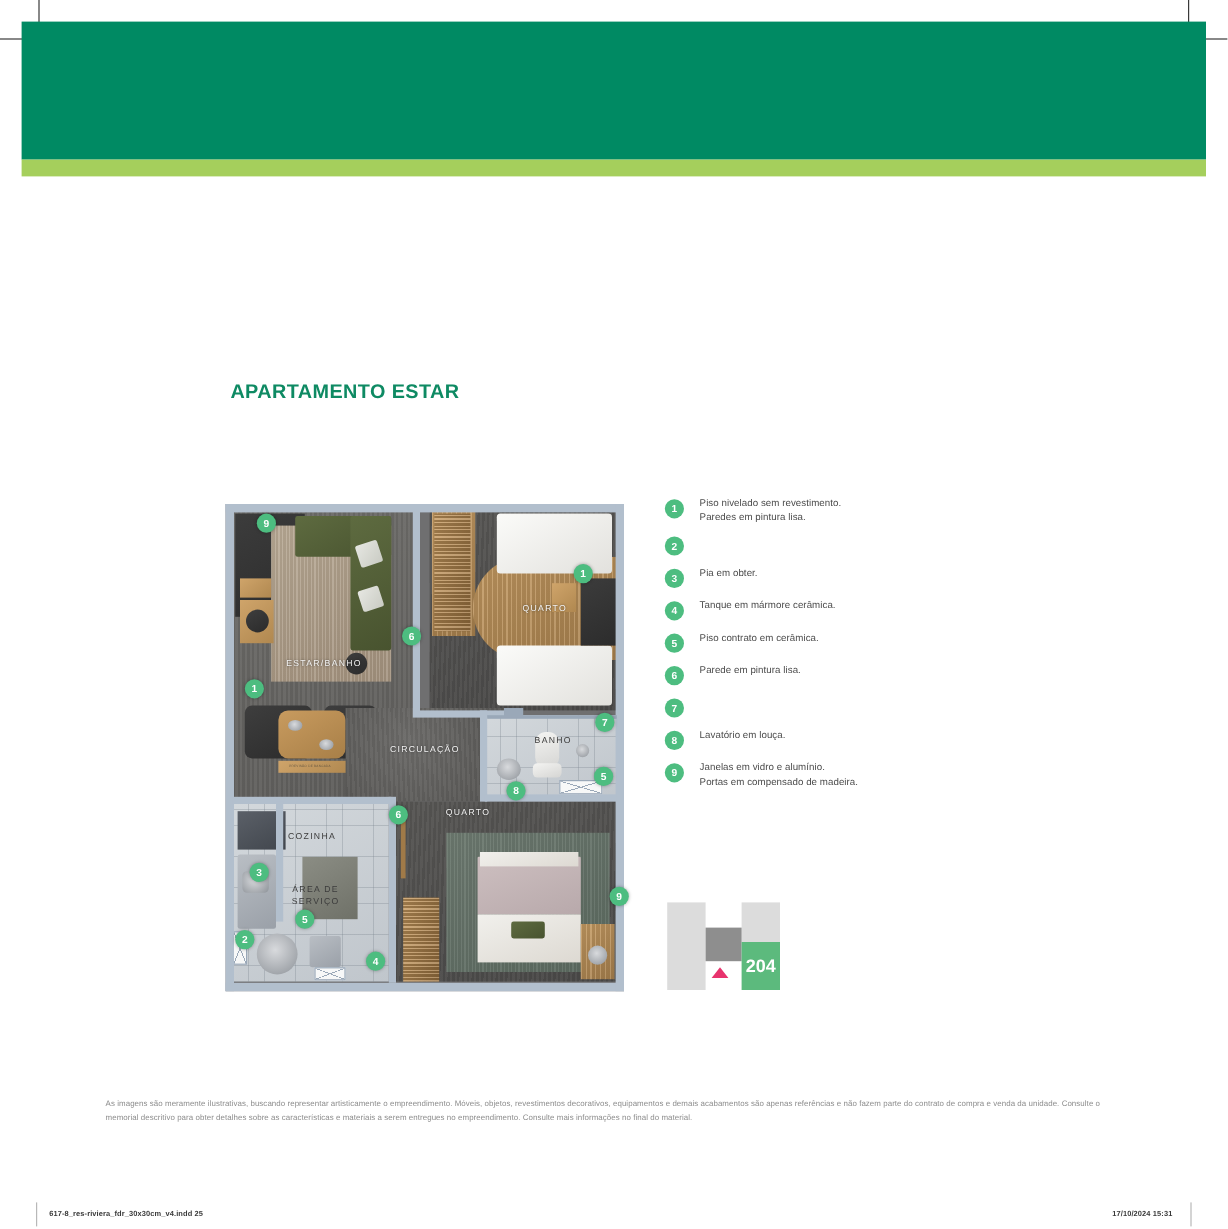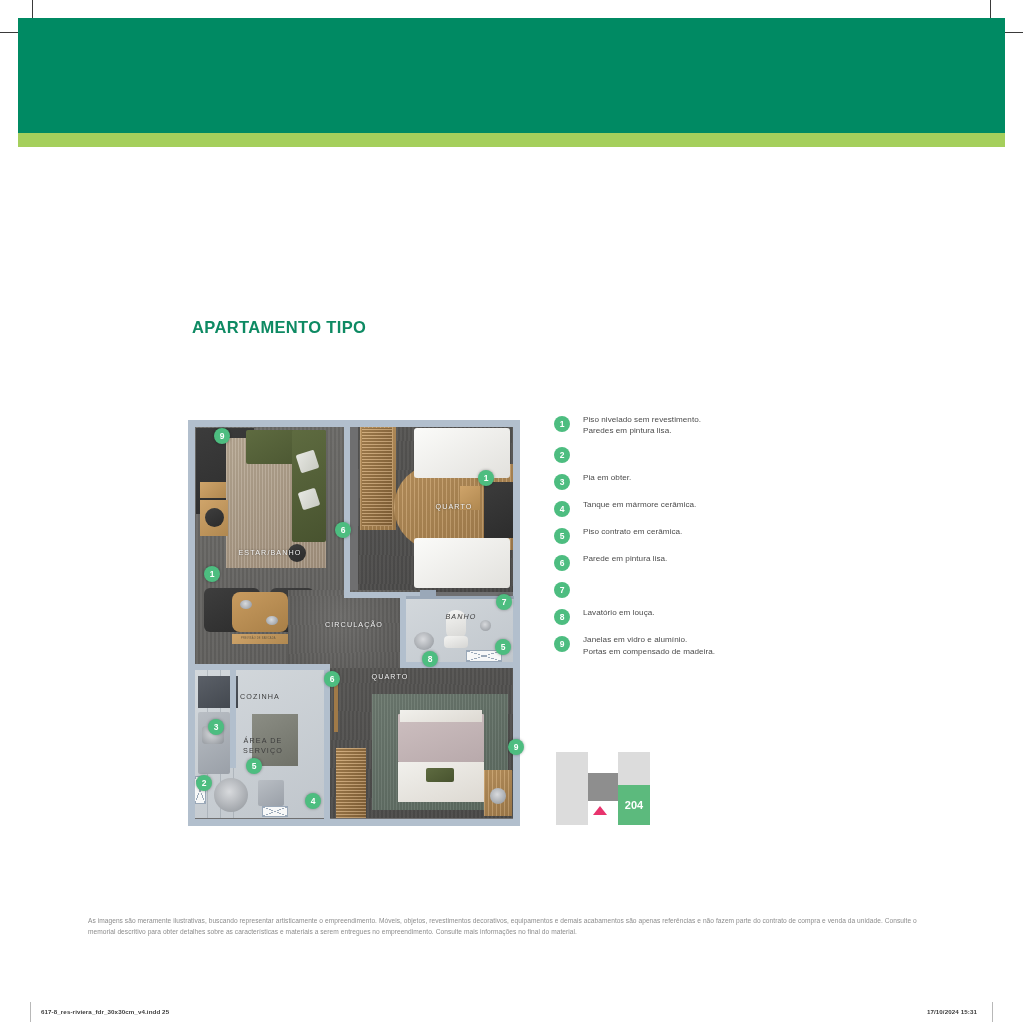--- a/index.html
+++ b/index.html
@@ -96,21 +96,21 @@
   .leg-num { flex:0 0 auto; width:16px; height:16px; border-radius:50%;
     color:#fff; font-size:8.5px; font-weight:bold; display:flex;
     align-items:center; justify-content:center; margin-top:2px; }
   .leg-txt { margin-left:13px; font-size:8.1px; line-height:11.2px;
     color:#4b4b4b; letter-spacing:.05px; }
 
   
   #keymap { position:absolute; left:556px; top:748px; width:100px; height:72px; }
   .kblk { position:absolute; background:#dcdcdc; }
   .kcore { position:absolute; background:#8e8e8e; }
-  .kunit { position:absolute; color:#fff; font-size:11px; font-weight:bold;
+  .kunit { position:absolute; color:#fff; font-size:15px; font-weight:bold;
     display:flex; align-items:center; justify-content:center; }
   #karrow { position:absolute; width:0; height:0;
     border-left:7px solid transparent; border-right:7px solid transparent; }
 
   
   #disclaimer { position:absolute; left:88px; top:915px; width:845px;
     font-size:6.6px; line-height:11px; color:#8d8d8d; letter-spacing:.05px; }
   .foot-bar { position:absolute; top:1002px; width:1px; height:20px; background:#b8b8b8; }
   #foot-left  { position:absolute; left:41px; top:1008px; font-size:6.2px;
     font-weight:bold; color:#3a3a3a; letter-spacing:.1px; }
@@ -124,21 +124,21 @@
 
   <div class="crop crop-v" style="left:32px;  top:0;"></div>
   <div class="crop crop-h" style="left:0;     top:32px;"></div>
   <div class="crop crop-v" style="left:990px; top:0;"></div>
   <div class="crop crop-h" style="right:0;    top:32px;"></div>
 
   <div id="header-band" style="background: rgb(0, 138, 99);"></div>
   <div id="header-accent" style="background: rgb(165, 207, 92);"></div>
 
   <div id="title-block">
-    <div id="page-title" style="color: rgb(14, 138, 99);">APARTAMENTO TIPO</div>
+    <div id="page-title" style="color: rgb(14, 138, 99);">APARTAMENTO ESTAR</div>
   </div>
 
   <div id="floorplan">
     <div id="fp-inner">
 
       <div class="room f-livfloor" style="left:6px;   top:6px;   width:150px; height:242px;"></div>
       <div class="room f-dark" style="left:8px;   top:8px;   width:58px;  height:86px;"></div>
       <div class="room f-rug-liv" style="left:38px;  top:18px;  width:100px; height:130px;"></div>
       <div class="room f-sofa" style="left:58px;  top:10px;  width:80px;  height:34px;"></div>
       <div class="room f-sofa" style="left:104px; top:10px;  width:34px;  height:112px;"></div>
@@ -170,21 +170,21 @@
       <div class="rlabel" style="left:216px; top:82px; width:100px;">QUARTO</div>
 
       <div class="room f-circ" style="left:100px; top:170px; width:132px; height:78px;"></div>
       <div class="rlabel" style="left:118px; top:200px; width:96px;">CIRCULAÇÃO</div>
 
       <div class="room f-tile" style="left:216px; top:176px; width:110px; height:70px;"></div>
       <div class="f-porc" style="position:absolute; left:258px; top:190px; width:20px; height:30px; border-radius:9px;"></div>
       <div class="f-porc" style="position:absolute; left:256px; top:216px; width:24px; height:12px; border-radius:4px;"></div>
       <div class="f-appl" style="position:absolute; left:226px; top:212px; width:20px; height:18px;"></div>
       <div class="f-appl" style="position:absolute; left:292px; top:200px; width:11px; height:11px;"></div>
-      <div class="rlabel dark" style="left:238px; top:192px; width:70px;font-style:italic;">BANHO</div>
+      <div class="rlabel dark" style="left:238px; top:192px; width:70px;">BANHO</div>
       <div class="win" style="left:278px; top:230px; width:36px; height:12px;"></div>
 
       <div class="room f-bedfloor" style="left:142px; top:248px; width:184px; height:150px;"></div>
       <div class="room f-rug-bed" style="left:184px; top:274px; width:136px; height:116px;"></div>
       <div class="room f-bed" style="left:210px; top:294px; width:86px; height:48px;"></div>
       <div class="room f-bed2" style="left:212px; top:290px; width:82px; height:12px;"></div>
       <div class="room f-bed2" style="left:210px; top:342px; width:86px; height:40px;"></div>
       <div class="f-sofa" style="position:absolute; left:238px; top:348px; width:28px; height:14px;"></div>
       <div class="room f-woodfloor" style="left:296px; top:350px; width:28px; height:46px;"></div>
       <div class="f-appl" style="position:absolute; left:302px; top:368px; width:16px; height:16px;"></div>

